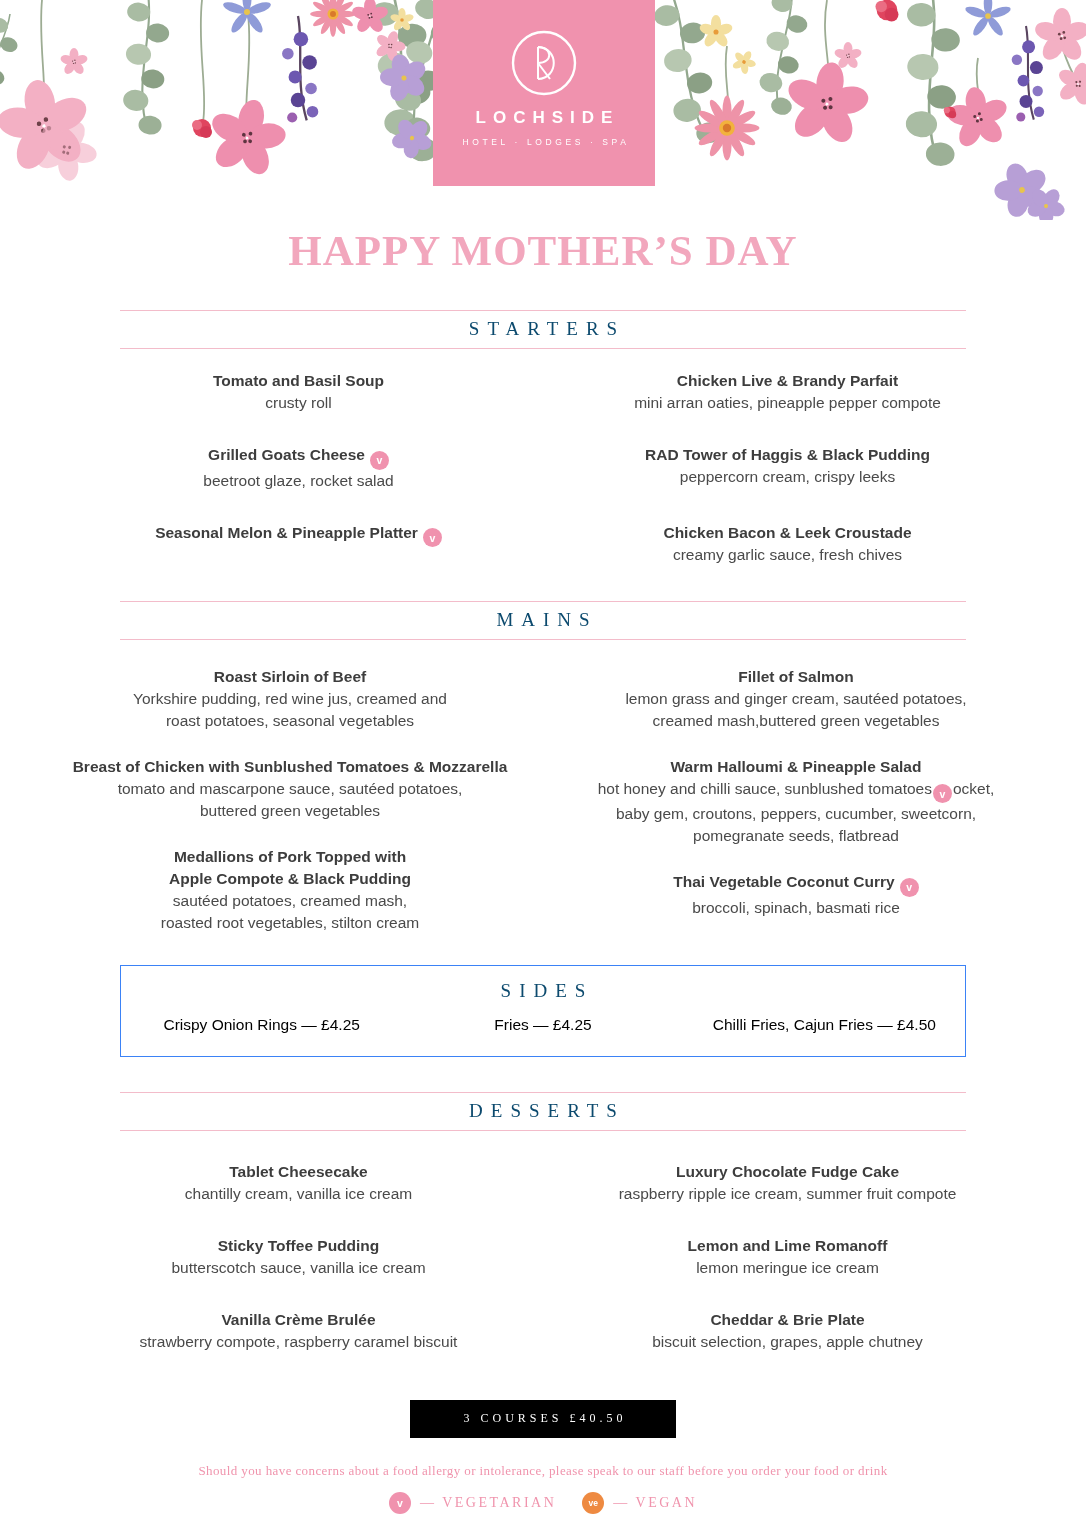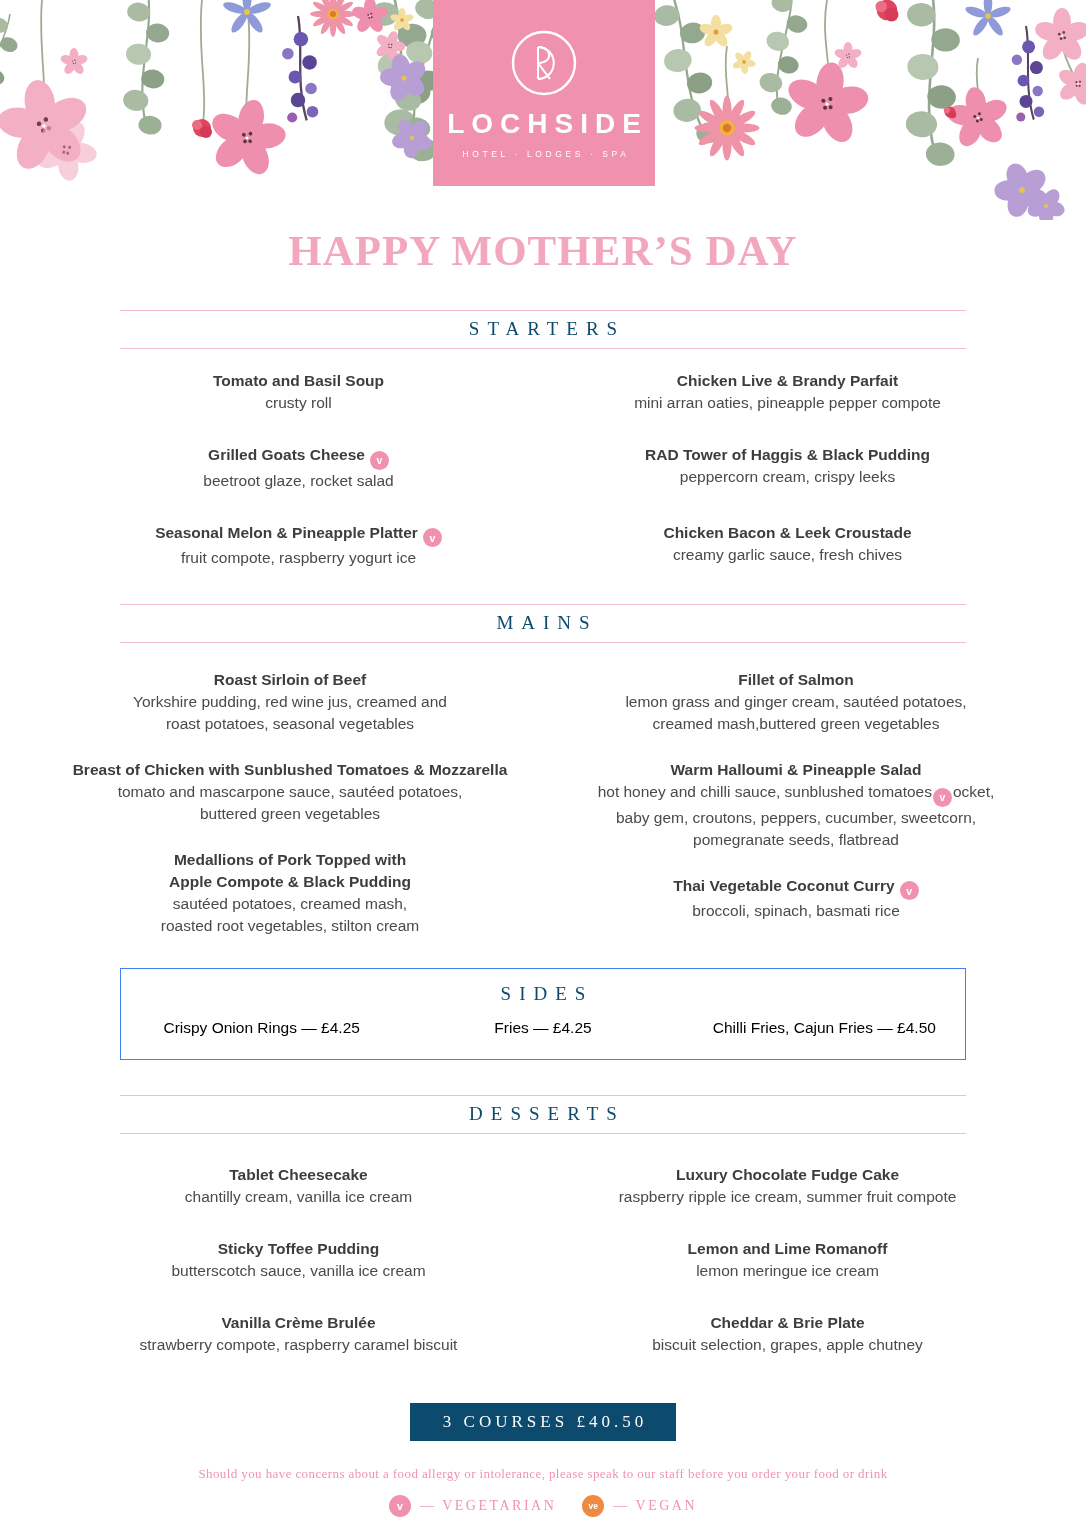--- a/index.html
+++ b/index.html
@@ -1,21 +1,21 @@
 <!DOCTYPE html>
 <html><head>
 <meta charset="utf-8">
 <style>
   html,body{margin:0;padding:0;background:#ffffff;}
   .page{position:relative;width:1086px;height:1536px;margin:0 auto;background:#fff;overflow:hidden;
         font-family:"Liberation Sans",sans-serif;color:#3d3d3d;}
   .florals{position:absolute;top:0;left:0;pointer-events:none;}
   .logo-box{position:absolute;left:433px;top:0;width:222px;height:186px;background:#f092ae;
             display:flex;flex-direction:column;align-items:center;box-sizing:border-box;padding-top:26px;}
-  .logo-name{color:#fff;font-size:28px;font-weight:700;letter-spacing:7px;padding-left:7px;margin-top:8px;}
+  .logo-name{color:#fff;font-size:17px;font-weight:700;letter-spacing:7px;padding-left:7px;margin-top:8px;}
   .logo-tagline{color:#fff;font-size:8.5px;letter-spacing:3.6px;padding-left:4px;margin-top:9px;}
   .content{position:relative;padding-top:226px;}
   .title{font-family:"Liberation Serif",serif;font-weight:700;color:#f2a7bd;font-size:43px;
          letter-spacing:1px;text-align:center;line-height:1.15;}
   .section-head{margin:35px 120px 0;border-top:1px solid #f3bcca;border-bottom:1px solid #f3bcca;
                 padding:7px 0 8px;text-align:center;}
   .section-label{font-family:"Liberation Serif",serif;color:#0c4a6e;font-size:19px;letter-spacing:8px;padding-left:8px;}
   .menu-grid{display:grid;grid-template-columns:1fr 1fr;margin:21px 54px 0;row-gap:30px;}
   .cols{display:flex;margin:26px 54px 0;gap:34px;}
   .col{flex:1;display:flex;flex-direction:column;gap:24px;}
@@ -23,22 +23,22 @@
   .name{font-weight:700;font-size:15.5px;line-height:22px;color:#3d3d3d;}
   .desc{font-size:15.5px;line-height:22px;color:#4a4a4a;}
   .badge{display:inline-flex;align-items:center;justify-content:center;width:19px;height:19px;border-radius:50%;
          background:#f092ae;color:#fff;font-size:10.5px;font-weight:700;vertical-align:-4px;margin-left:5px;
          font-family:"Liberation Sans",sans-serif;letter-spacing:0;}
   .badge-inline{margin:0 1px;}
   .badge-ve{background:#ee8a41;font-size:8.5px;}
   .sides-box{margin:31px 120px 0;border:1px solid #3b82f6;text-align:center;padding:14px 0 22px;}
   .sides-grid{display:grid;grid-template-columns:1fr 1fr 1fr;margin-top:14px;}
   .side-label{font-weight:400;font-size:15.5px;color:#000000;}
-  .offer-btn{margin:47px auto 0;width:262px;height:38px;background:#0c4a6e;color:#fff;
-             font-family:"Liberation Serif",serif;font-size:17px;letter-spacing:4px;
+  .offer-btn{margin:47px auto 0;width:262px;height:38px;background:#000000;color:#fff;
+             font-family:"Liberation Serif",serif;font-size:12px;letter-spacing:4px;
              display:flex;align-items:center;justify-content:center;padding-left:4px;}
   .allergy{margin-top:25px;text-align:center;font-family:"Liberation Serif",serif;color:#f094ad;
            font-size:13px;letter-spacing:0.4px;}
   .legend{margin-top:13px;display:flex;justify-content:center;align-items:center;gap:26px;
           font-family:"Liberation Serif",serif;color:#f094ad;font-size:14px;letter-spacing:2.5px;}
   .legend-item{display:flex;align-items:center;gap:9px;}
   .legend .badge{margin-left:0;width:22px;height:22px;vertical-align:middle;}
 </style>
 </head>
 <body>
@@ -234,21 +234,20 @@
       <div class="item">
         <div class="name"><span>Grilled Goats Cheese</span><span class="badge">v</span></div>
         <div class="desc">beetroot glaze, rocket salad</div>
       </div>
       <div class="item">
         <div class="name"><span>RAD Tower of Haggis &amp; Black Pudding</span></div>
         <div class="desc">peppercorn cream, crispy leeks</div>
       </div>
       <div class="item">
         <div class="name"><span>Seasonal Melon &amp; Pineapple Platter</span><span class="badge">v</span></div>
-        <div class="desc">fruit compote, raspberry yogurt ice</div>
       </div>
       <div class="item">
         <div class="name"><span>Chicken Bacon &amp; Leek Croustade</span></div>
         <div class="desc">creamy garlic sauce, fresh chives</div>
       </div>
     </div>
 
     <div class="section-head">
       <span class="section-label">MAINS</span>
     </div>

